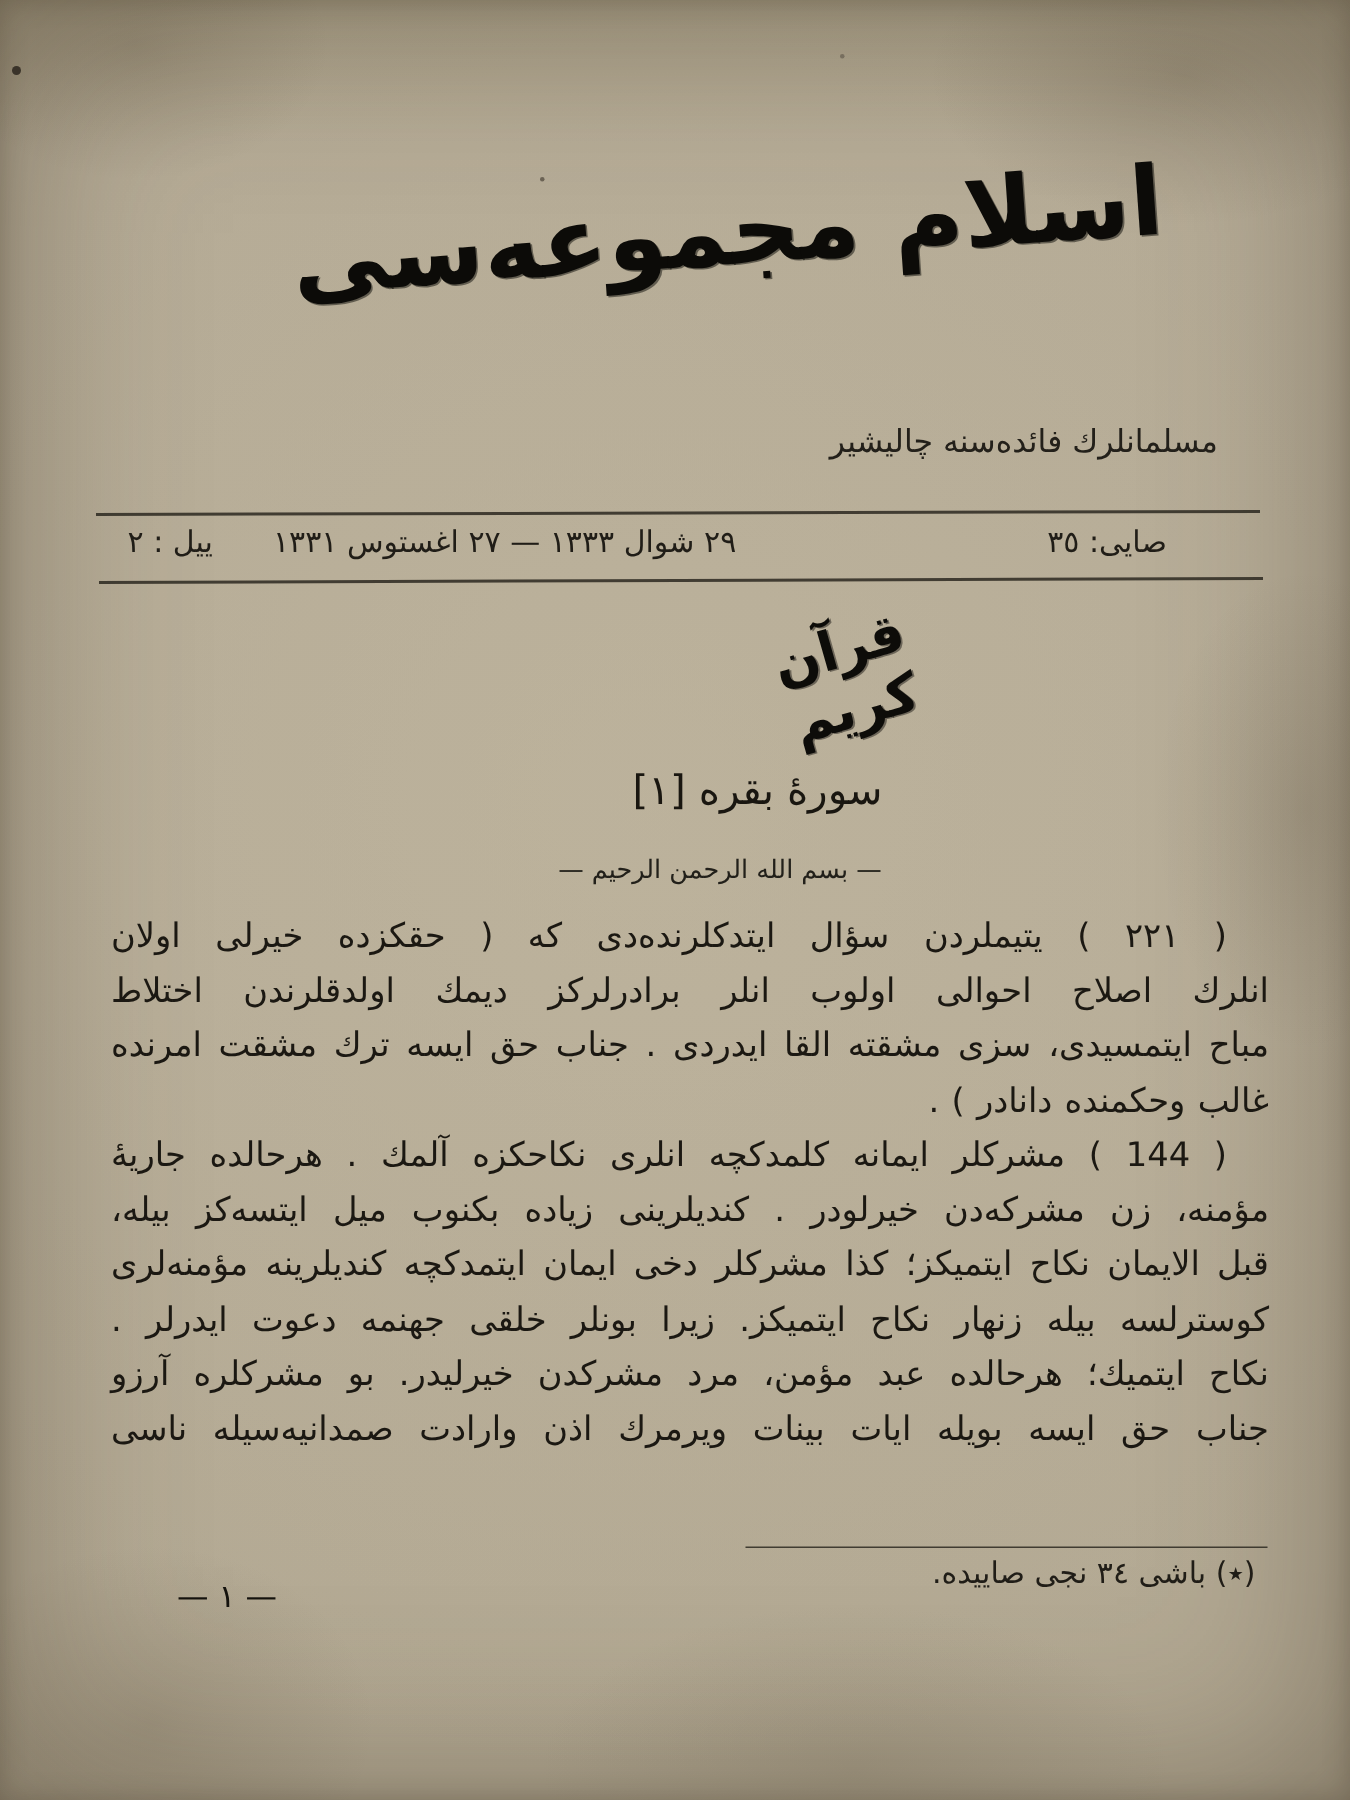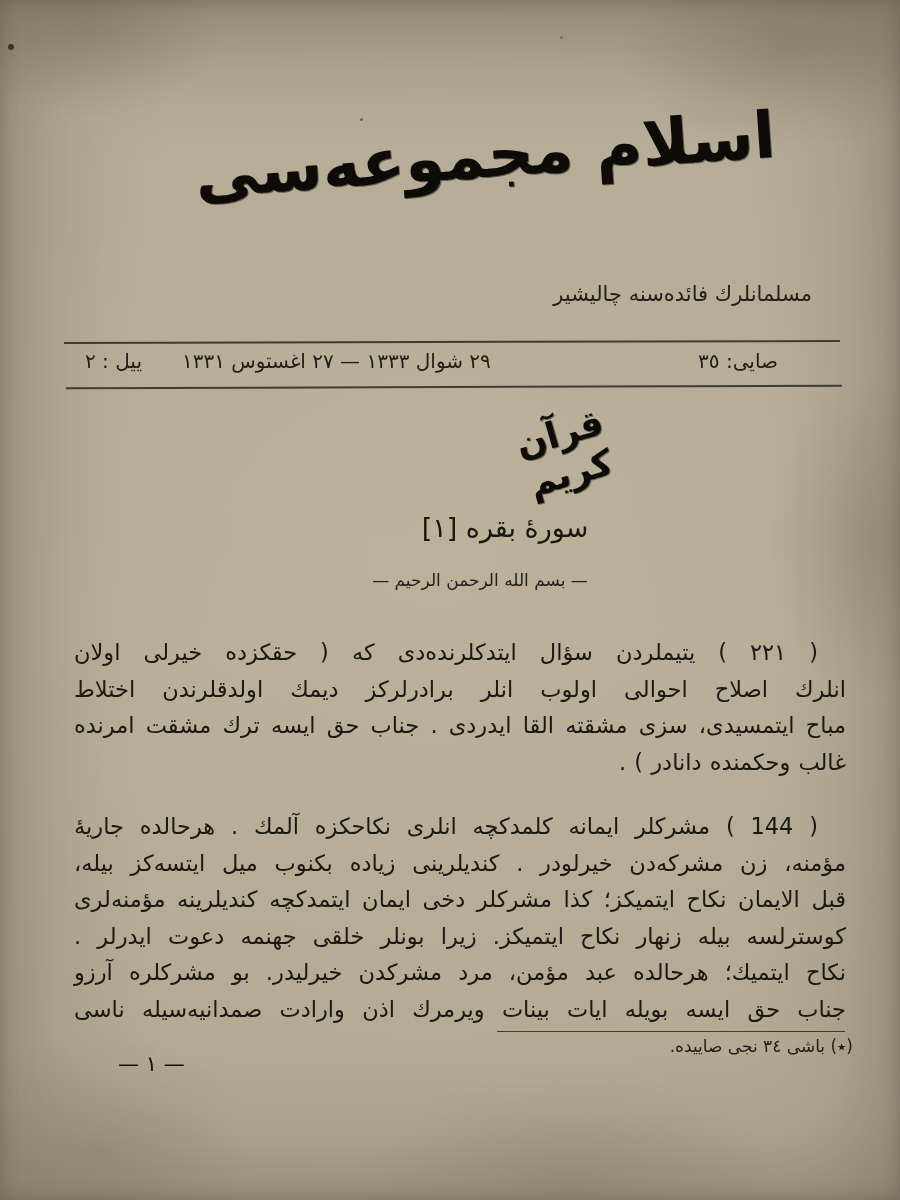--- a/index.html
+++ b/index.html
@@ -78,26 +78,26 @@
     position:absolute;top:606px;left:74px;width:772px;
     direction:rtl;
     font-size:22.5px;color:#1b1812;
   }
   .bline{
     line-height:36.5px;height:36.5px;overflow:visible;
     text-align:justify;
     text-align-last:justify;
     word-spacing:1px;
   }
-  .bline.indent{padding-right:28px;margin-top:28px;}
+  .bline.indent{padding-right:28px;}
   .bline.short{text-align:left;text-align-last:right;}
   .foot-rule{top:1031px;left:497px;width:348px;border-top-width:1.5px;}
   .footnote{
-    position:absolute;top:1036px;right:47px;
-    font-size:17px;color:#201d17;direction:rtl;
+    position:absolute;top:1036px;right:63px;
+    font-size:20px;color:#201d17;direction:rtl;
   }
   .page-number{
     position:absolute;top:1052px;left:118px;
     font-size:21px;color:#14120d;
     direction:rtl;letter-spacing:4px;
   }
 </style>
 </head>
 <body>
 

